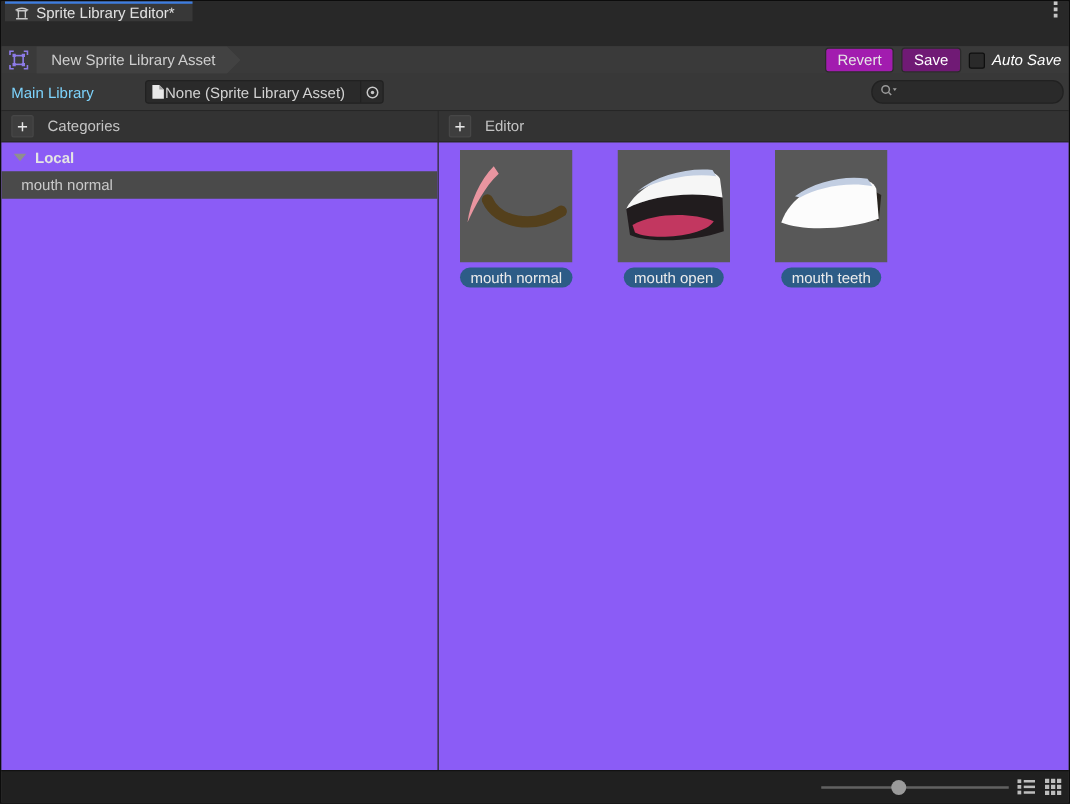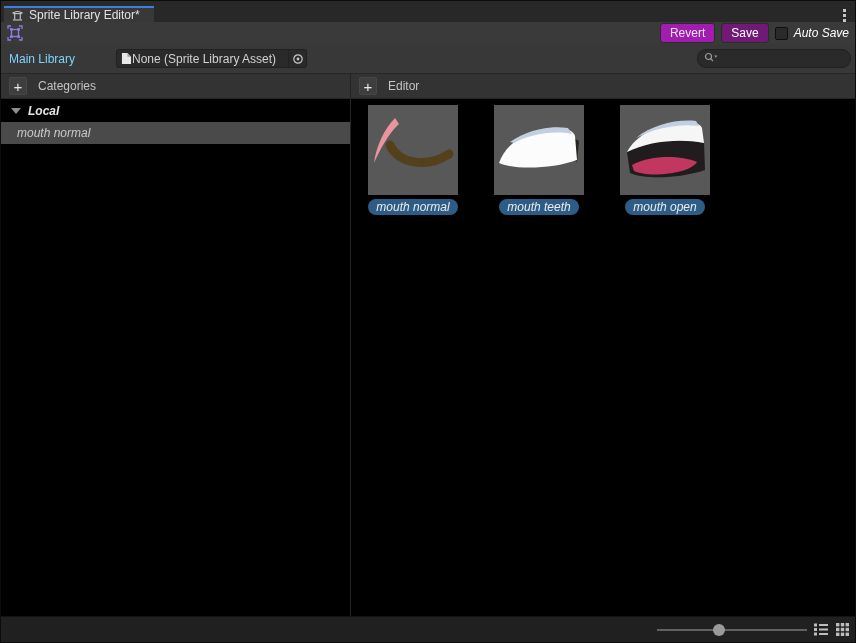--- a/index.html
+++ b/index.html
@@ -1,21 +1,21 @@
 <!DOCTYPE html>
 <html><head>
 <meta charset="utf-8">
 <style>
   * { box-sizing: border-box; margin: 0; padding: 0; }
   html,body { background:#1a1a1a; }
   body { font-family: "Liberation Sans", sans-serif; font-size: 12px; color:#d2d2d2; }
   .window { position:relative; width:856px; height:643px; background:#383838; border:1px solid #0c0c0c; display:flex; flex-direction:column; overflow:hidden; }
 
   
-  .tabbar { height:21px; background:#282828; display:flex; align-items:flex-end; flex:0 0 auto; }
+  .tabbar { height:36px; background:#282828; display:flex; align-items:flex-start; flex:0 0 auto; }
   .tab { margin-left:3px; width:150px; background:#383838; border-top:2px solid #3e7de0; display:flex; align-items:center; gap:5px; padding:0 7px; color:#e2e2e2; }
   .tab-icon svg { display:block; }
   .kebab { margin-left:auto; width:22px; display:flex; flex-direction:column; align-items:center; justify-content:center; gap:2px; cursor:pointer; }
   .kebab i { width:3px; height:3px; background:#c6c6c6; display:block; }
 
   
   .toolbar { height:22px; background:#3a3a3a; display:flex; align-items:center; padding:0 6px 0 6px; gap:6px; flex:0 0 auto; }
   .bc-icon { display:flex; align-items:center; }
   .breadcrumb { height:22px; display:flex; align-items:center; background:#424242; color:#cfcfcf; padding:0 20px 0 12px; clip-path: polygon(0 0, calc(100% - 11px) 0, 100% 50%, calc(100% - 11px) 100%, 0 100%); }
   .spacer { flex:1; }
@@ -35,21 +35,21 @@
   .search { margin-left:auto; width:154px; height:19px; background:#2a2a2a; border:1px solid #212121; border-radius:9px; display:flex; align-items:center; padding:0 6px; gap:3px; }
   .search input { flex:1; background:transparent; border:none; outline:none; color:#d2d2d2; font-family:"Liberation Sans",sans-serif; font-size:12px; min-width:0; }
 
   
   .content { flex:1; display:flex; min-height:0; border-top:1px solid #262626; }
   .panel { display:flex; flex-direction:column; min-width:0; }
   .panel.left { width:350px; border-right:1px solid #232323; }
   .panel.right { flex:1; }
   .panel-header { height:25px; background:#333333; border-bottom:1px solid #262626; display:flex; align-items:center; gap:11px; padding:0 8px; color:#c4c4c4; flex:0 0 auto; }
   .plus { width:18px; height:18px; background:#3e3e3e; border:1px solid #474747; border-radius:2px; color:#e8e8e8; font-size:15px; line-height:1; display:flex; align-items:center; justify-content:center; cursor:pointer; padding:0; font-family:"Liberation Sans",sans-serif; }
-  .panel-body { flex:1; background:#000000; overflow:hidden;font-style:italic; }
+  .panel-body { flex:1; background:#8b5cf6; overflow:hidden; }
 
   .foldout { height:23px; display:flex; align-items:center; gap:7px; padding:0 0 0 10px; color:#e4e4e4; font-weight:bold; cursor:pointer; }
   .tri { width:0; height:0; border-left:5px solid transparent; border-right:5px solid transparent; border-top:6px solid #8f8f8f; display:inline-block; }
   .cat-row { height:22px; display:flex; align-items:center; padding-left:16px; color:#cacaca; cursor:pointer; }
   .cat-row.selected { background:#4a4a4a; }
 
   .sprites { padding:6px 0 0 17px; display:flex; align-items:flex-start; gap:36px; }
   .card { width:90px; display:flex; flex-direction:column; align-items:center; }
   .thumb { width:90px; height:90px; cursor:pointer; }
   .thumb svg { display:block; }
@@ -95,20 +95,23 @@
           <path d="M12 1 H15 V4"></path>
           <path d="M15 12 V15 H12"></path>
           <path d="M4 15 H1 V12"></path>
         <rect x="4.5" y="4.5" width="7" height="7"></rect>
         <rect x="3" y="3" width="2.6" height="2.6" fill="#8d7be8" stroke="none"></rect>
         <rect x="10.4" y="3" width="2.6" height="2.6" fill="#8d7be8" stroke="none"></rect>
         <rect x="3" y="10.4" width="2.6" height="2.6" fill="#8d7be8" stroke="none"></rect>
         <rect x="10.4" y="10.4" width="2.6" height="2.6" fill="#8d7be8" stroke="none"></rect>
       </svg>
     </span>
+    <div class="breadcrumb">
+      <span>New Sprite Library Asset</span>
+    </div>
     <div class="spacer"></div>
     <button class="btn revert">Revert</button>
     <button class="btn save">Save</button>
     <span class="checkbox"></span>
     <span class="cb-label">Auto Save</span>
   </div>
 
   <div class="mainlib">
     <span class="ml-label">Main Library</span>
     <div class="object-field">
@@ -165,45 +168,45 @@
 
         <div class="card">
           <div class="thumb">
             <svg width="90" height="90" viewBox="0 0 90 90">
               <rect width="90" height="90" fill="#585858"></rect>
               <path d="M27 13 C16 24 8 42 6 58 C12 45 20 29 31 19 Z" fill="#e995a0"></path>
               <path d="M22 40 C30 58 58 64 81 49" fill="none" stroke="#54401c" stroke-width="9" stroke-linecap="round"></path>
             </svg>
           </div>
           <div class="pill">mouth normal</div>
-        </div>
-
-        <div class="card">
-          <div class="thumb">
-            <svg width="90" height="90" viewBox="0 0 90 90">
-              <rect width="90" height="90" fill="#585858"></rect>
-              <path d="M76 31 L85 36 L83 57 L74 52 Z" fill="#28241f"></path>
-              <path d="M5 58 C12 38 32 26 57 23 C70 22 79 25 81 31 L83 55 C58 64 22 65 5 58 Z" fill="#fcfcfc"></path>
-              <path d="M16 37 C32 25 56 20 74 23 L78 29 C58 25 34 30 20 38 Z" fill="#c2cee2"></path>
-            </svg>
-          </div>
-          <div class="pill">mouth teeth</div>
         </div>
 
         <div class="card">
           <div class="thumb">
             <svg width="90" height="90" viewBox="0 0 90 90">
               <rect width="90" height="90" fill="#585858"></rect>
               <path d="M7 47 C28 36 62 33 84 38 L85 65 C62 73 26 75 10 68 Z" fill="#211c1e"></path>
               <path d="M12 60 C30 50 60 50 77 57 C70 69 28 73 14 66 Z" fill="#c23760"></path>
               <path d="M7 47 C16 30 38 19 60 17 C72 16 80 18 82 23 L84 38 C60 33 28 36 7 47 Z" fill="#f6f6f6"></path>
               <path d="M16 33 C32 20 56 14 76 16 L79 21 C58 18 34 24 20 31 Z" fill="#c2cee2"></path>
             </svg>
           </div>
           <div class="pill">mouth open</div>
+        </div>
+
+        <div class="card">
+          <div class="thumb">
+            <svg width="90" height="90" viewBox="0 0 90 90">
+              <rect width="90" height="90" fill="#585858"></rect>
+              <path d="M76 31 L85 36 L83 57 L74 52 Z" fill="#28241f"></path>
+              <path d="M5 58 C12 38 32 26 57 23 C70 22 79 25 81 31 L83 55 C58 64 22 65 5 58 Z" fill="#fcfcfc"></path>
+              <path d="M16 37 C32 25 56 20 74 23 L78 29 C58 25 34 30 20 38 Z" fill="#c2cee2"></path>
+            </svg>
+          </div>
+          <div class="pill">mouth teeth</div>
         </div>
 
       </div>
     </div>
   </div>
 
   <div class="bottombar">
     <div class="slider">
       <div class="track"></div>
       <div class="thumb-dot" style="left: 41%;"></div>

